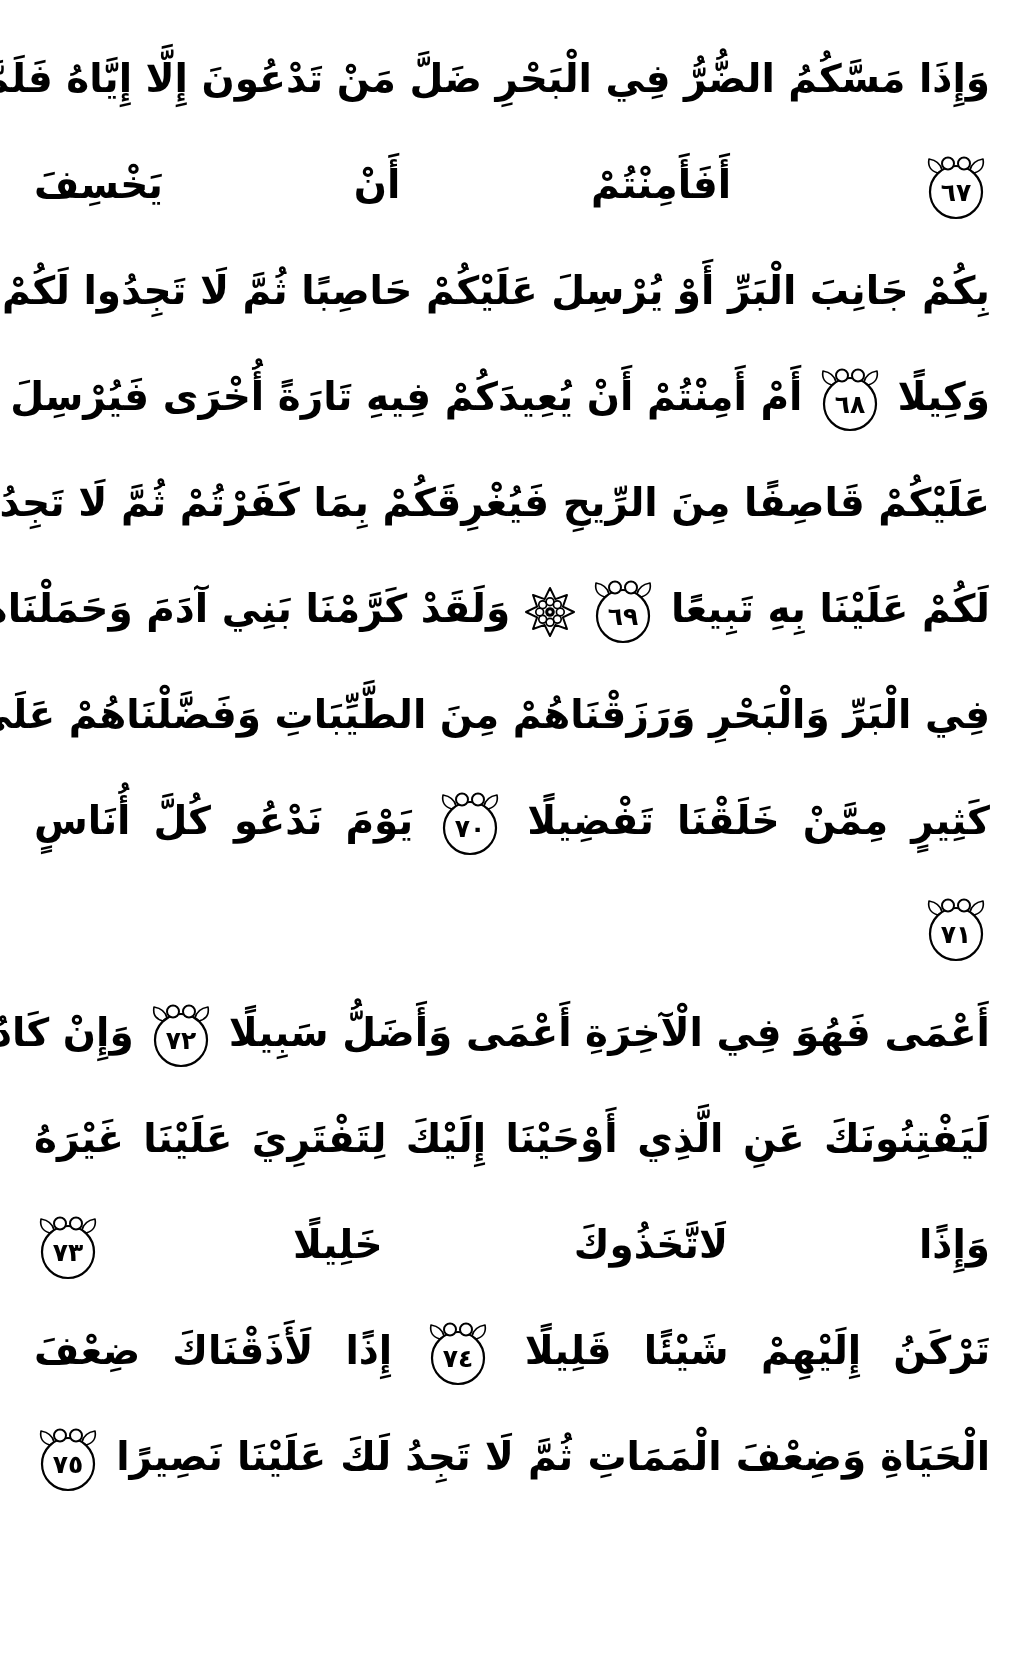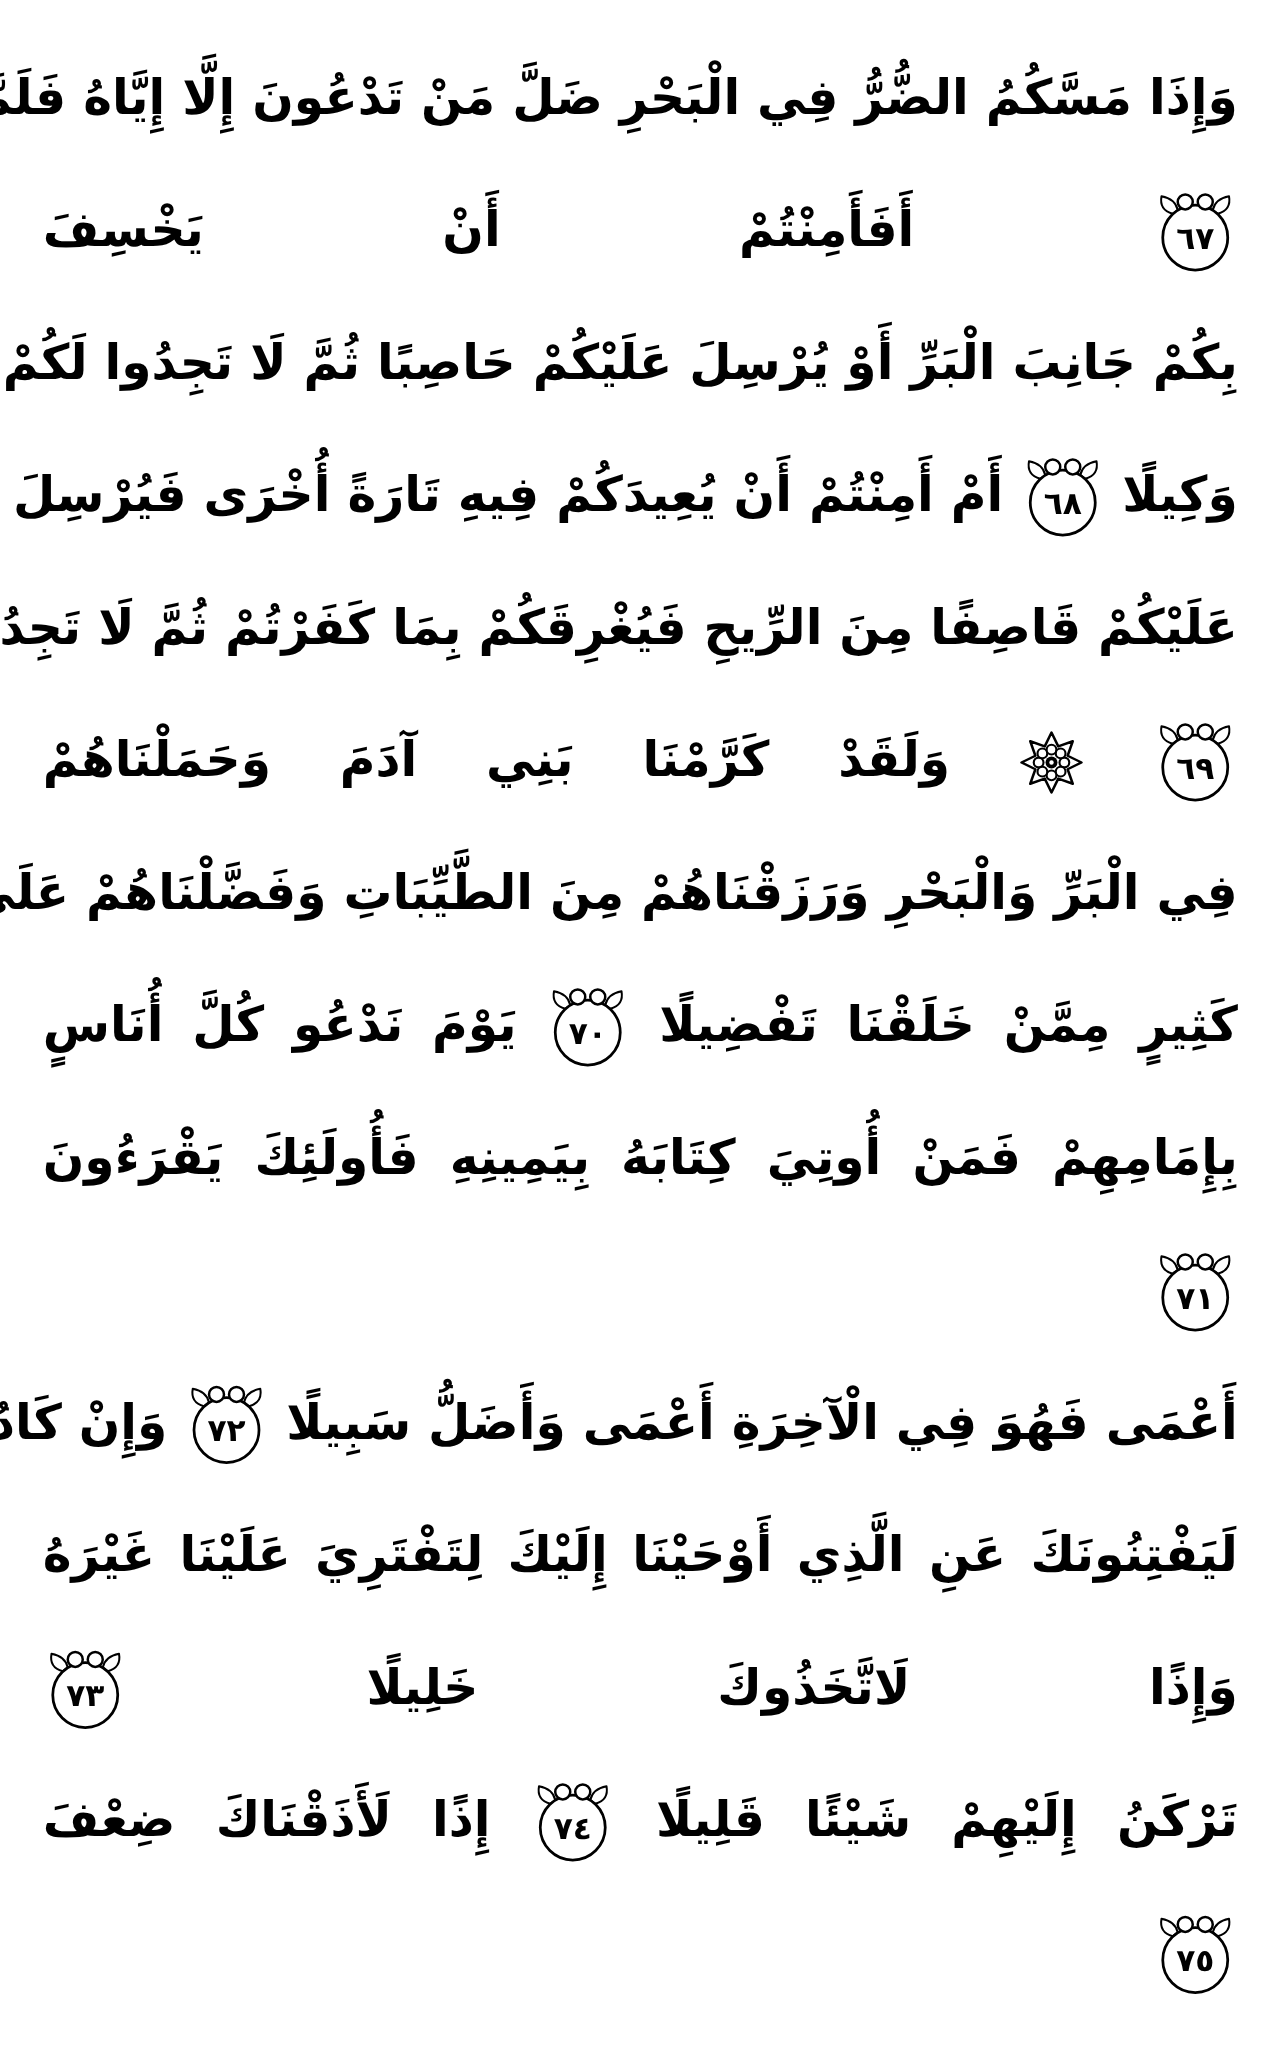--- a/index.html
+++ b/index.html
@@ -60,21 +60,21 @@
     <div class="m-line"><span class="qtext">بِكُمْ جَانِبَ الْبَرِّ أَوْ يُرْسِلَ عَلَيْكُمْ حَاصِبًا ثُمَّ لَا تَجِدُوا لَكُمْ</span></div>
     <div class="m-line"><span class="qtext">وَكِيلًا</span> <span class="ayah-marker"><svg width="68" height="66" viewBox="0 0 68 66">
             <path d="M16,18 q-11,-3 -9,-14 q11,2 13,11 z" fill="#ffffff" stroke="#000000" stroke-width="1.6" stroke-linejoin="round"></path>
             <path d="M52,18 q11,-3 9,-14 q-11,2 -13,11 z" fill="#ffffff" stroke="#000000" stroke-width="1.6" stroke-linejoin="round"></path>
             <circle cx="34" cy="37" r="26" fill="#ffffff" stroke="#000000" stroke-width="2.2"></circle>
             <circle cx="26" cy="8.5" r="6" fill="#ffffff" stroke="#000000" stroke-width="2"></circle>
             <circle cx="42" cy="8.5" r="6" fill="#ffffff" stroke="#000000" stroke-width="2"></circle>
             <text x="34" y="46" text-anchor="middle" fill="#000000" font-family="DejaVu Sans" font-size="25" font-weight="bold">٦٨</text>
           </svg></span> <span class="qtext">أَمْ أَمِنْتُمْ أَنْ يُعِيدَكُمْ فِيهِ تَارَةً أُخْرَى فَيُرْسِلَ</span></div>
     <div class="m-line"><span class="qtext">عَلَيْكُمْ قَاصِفًا مِنَ الرِّيحِ فَيُغْرِقَكُمْ بِمَا كَفَرْتُمْ ثُمَّ لَا تَجِدُوا</span></div>
-    <div class="m-line"> <span class="ayah-marker"><svg width="68" height="66" viewBox="0 0 68 66">
+    <div class="m-line"><span class="qtext">لَكُمْ عَلَيْنَا بِهِ تَبِيعًا</span> <span class="ayah-marker"><svg width="68" height="66" viewBox="0 0 68 66">
             <path d="M16,18 q-11,-3 -9,-14 q11,2 13,11 z" fill="#ffffff" stroke="#000000" stroke-width="1.6" stroke-linejoin="round"></path>
             <path d="M52,18 q11,-3 9,-14 q-11,2 -13,11 z" fill="#ffffff" stroke="#000000" stroke-width="1.6" stroke-linejoin="round"></path>
             <circle cx="34" cy="37" r="26" fill="#ffffff" stroke="#000000" stroke-width="2.2"></circle>
             <circle cx="26" cy="8.5" r="6" fill="#ffffff" stroke="#000000" stroke-width="2"></circle>
             <circle cx="42" cy="8.5" r="6" fill="#ffffff" stroke="#000000" stroke-width="2"></circle>
             <text x="34" y="46" text-anchor="middle" fill="#000000" font-family="DejaVu Sans" font-size="25" font-weight="bold">٦٩</text>
           </svg></span> <span class="hizb-marker"><svg width="52" height="52" viewBox="0 0 52 52">
             <polygon points="26.0,2.0 31.4,13.1 43.0,9.0 38.9,20.6 50.0,26.0 38.9,31.4 43.0,43.0 31.4,38.9 26.0,50.0 20.6,38.9 9.0,43.0 13.1,31.4 2.0,26.0 13.1,20.6 9.0,9.0 20.6,13.1" fill="#ffffff" stroke="#000000" stroke-width="2" stroke-linejoin="round"></polygon>
             <circle cx="36.3" cy="26.0" r="3.9" fill="#ffffff" stroke="#000000" stroke-width="1.7"></circle>
             <circle cx="33.3" cy="33.3" r="3.9" fill="#ffffff" stroke="#000000" stroke-width="1.7"></circle>
@@ -89,21 +89,20 @@
           </svg></span> <span class="qtext">وَلَقَدْ كَرَّمْنَا بَنِي آدَمَ وَحَمَلْنَاهُمْ</span></div>
     <div class="m-line"><span class="qtext">فِي الْبَرِّ وَالْبَحْرِ وَرَزَقْنَاهُمْ مِنَ الطَّيِّبَاتِ وَفَضَّلْنَاهُمْ عَلَى</span></div>
     <div class="m-line"><span class="qtext">كَثِيرٍ مِمَّنْ خَلَقْنَا تَفْضِيلًا</span> <span class="ayah-marker"><svg width="68" height="66" viewBox="0 0 68 66">
             <path d="M16,18 q-11,-3 -9,-14 q11,2 13,11 z" fill="#ffffff" stroke="#000000" stroke-width="1.6" stroke-linejoin="round"></path>
             <path d="M52,18 q11,-3 9,-14 q-11,2 -13,11 z" fill="#ffffff" stroke="#000000" stroke-width="1.6" stroke-linejoin="round"></path>
             <circle cx="34" cy="37" r="26" fill="#ffffff" stroke="#000000" stroke-width="2.2"></circle>
             <circle cx="26" cy="8.5" r="6" fill="#ffffff" stroke="#000000" stroke-width="2"></circle>
             <circle cx="42" cy="8.5" r="6" fill="#ffffff" stroke="#000000" stroke-width="2"></circle>
             <text x="34" y="46" text-anchor="middle" fill="#000000" font-family="DejaVu Sans" font-size="25" font-weight="bold">٧٠</text>
           </svg></span> <span class="qtext">يَوْمَ نَدْعُو كُلَّ أُنَاسٍ</span></div>
-    <div class="m-line"><span class="qtext">بِإِمَامِهِمْ فَمَنْ أُوتِيَ كِتَابَهُ بِيَمِينِهِ فَأُولَئِكَ يَقْرَءُونَ</span></div>
     <div class="m-line"> <span class="ayah-marker"><svg width="68" height="66" viewBox="0 0 68 66">
             <path d="M16,18 q-11,-3 -9,-14 q11,2 13,11 z" fill="#ffffff" stroke="#000000" stroke-width="1.6" stroke-linejoin="round"></path>
             <path d="M52,18 q11,-3 9,-14 q-11,2 -13,11 z" fill="#ffffff" stroke="#000000" stroke-width="1.6" stroke-linejoin="round"></path>
             <circle cx="34" cy="37" r="26" fill="#ffffff" stroke="#000000" stroke-width="2.2"></circle>
             <circle cx="26" cy="8.5" r="6" fill="#ffffff" stroke="#000000" stroke-width="2"></circle>
             <circle cx="42" cy="8.5" r="6" fill="#ffffff" stroke="#000000" stroke-width="2"></circle>
             <text x="34" y="46" text-anchor="middle" fill="#000000" font-family="DejaVu Sans" font-size="25" font-weight="bold">٧١</text>
           </svg></span> </div>
     <div class="m-line"><span class="qtext">أَعْمَى فَهُوَ فِي الْآخِرَةِ أَعْمَى وَأَضَلُّ سَبِيلًا</span> <span class="ayah-marker"><svg width="68" height="66" viewBox="0 0 68 66">
             <path d="M16,18 q-11,-3 -9,-14 q11,2 13,11 z" fill="#ffffff" stroke="#000000" stroke-width="1.6" stroke-linejoin="round"></path>
@@ -123,21 +122,21 @@
             <text x="34" y="46" text-anchor="middle" fill="#000000" font-family="DejaVu Sans" font-size="25" font-weight="bold">٧٣</text>
           </svg></span> </div>
     <div class="m-line"><span class="qtext">تَرْكَنُ إِلَيْهِمْ شَيْئًا قَلِيلًا</span> <span class="ayah-marker"><svg width="68" height="66" viewBox="0 0 68 66">
             <path d="M16,18 q-11,-3 -9,-14 q11,2 13,11 z" fill="#ffffff" stroke="#000000" stroke-width="1.6" stroke-linejoin="round"></path>
             <path d="M52,18 q11,-3 9,-14 q-11,2 -13,11 z" fill="#ffffff" stroke="#000000" stroke-width="1.6" stroke-linejoin="round"></path>
             <circle cx="34" cy="37" r="26" fill="#ffffff" stroke="#000000" stroke-width="2.2"></circle>
             <circle cx="26" cy="8.5" r="6" fill="#ffffff" stroke="#000000" stroke-width="2"></circle>
             <circle cx="42" cy="8.5" r="6" fill="#ffffff" stroke="#000000" stroke-width="2"></circle>
             <text x="34" y="46" text-anchor="middle" fill="#000000" font-family="DejaVu Sans" font-size="25" font-weight="bold">٧٤</text>
           </svg></span> <span class="qtext">إِذًا لَأَذَقْنَاكَ ضِعْفَ</span></div>
-    <div class="m-line"> <span class="ayah-marker"><svg width="68" height="66" viewBox="0 0 68 66">
+    <div class="m-line"><span class="qtext">الْحَيَاةِ وَضِعْفَ الْمَمَاتِ ثُمَّ لَا تَجِدُ لَكَ عَلَيْنَا نَصِيرًا</span> <span class="ayah-marker"><svg width="68" height="66" viewBox="0 0 68 66">
             <path d="M16,18 q-11,-3 -9,-14 q11,2 13,11 z" fill="#ffffff" stroke="#000000" stroke-width="1.6" stroke-linejoin="round"></path>
             <path d="M52,18 q11,-3 9,-14 q-11,2 -13,11 z" fill="#ffffff" stroke="#000000" stroke-width="1.6" stroke-linejoin="round"></path>
             <circle cx="34" cy="37" r="26" fill="#ffffff" stroke="#000000" stroke-width="2.2"></circle>
             <circle cx="26" cy="8.5" r="6" fill="#ffffff" stroke="#000000" stroke-width="2"></circle>
             <circle cx="42" cy="8.5" r="6" fill="#ffffff" stroke="#000000" stroke-width="2"></circle>
             <text x="34" y="46" text-anchor="middle" fill="#000000" font-family="DejaVu Sans" font-size="25" font-weight="bold">٧٥</text>
           </svg></span></div>
   </div>
 </main>
 

